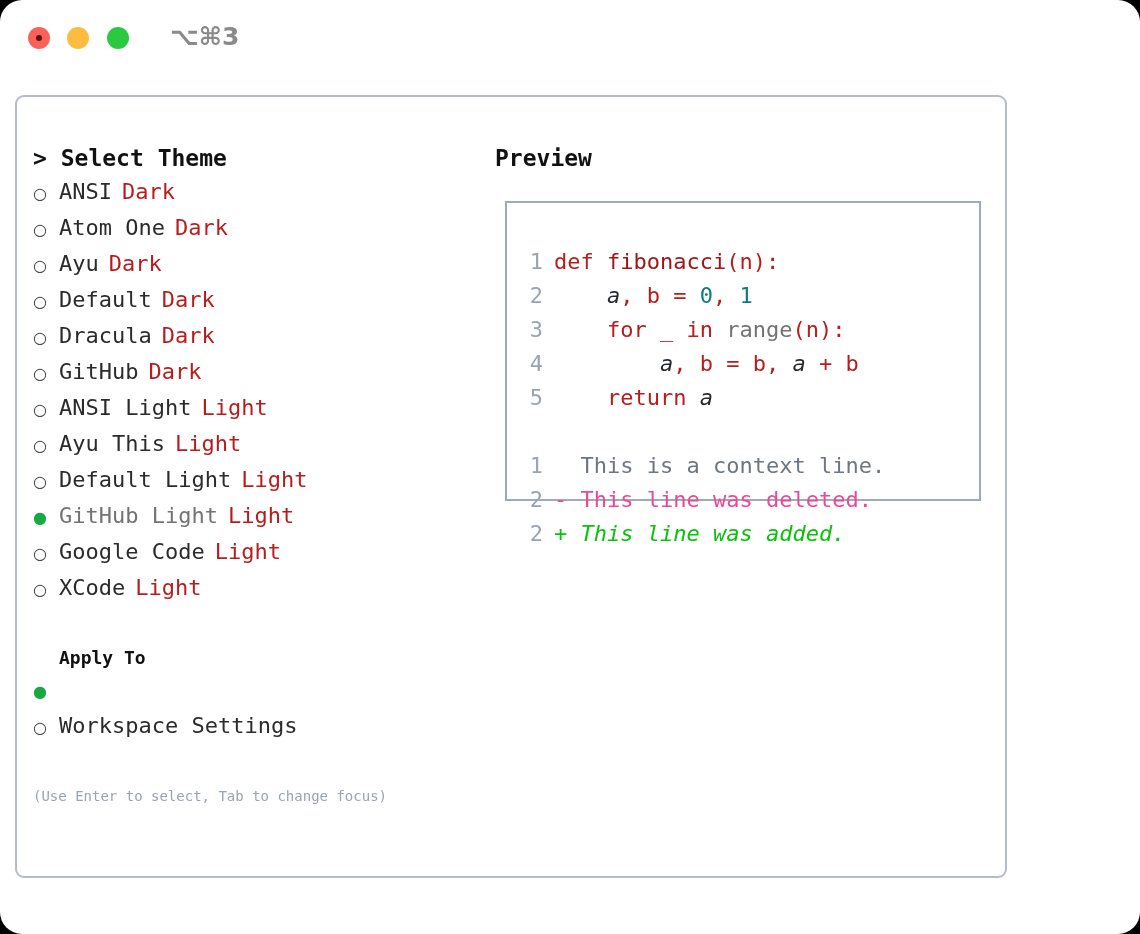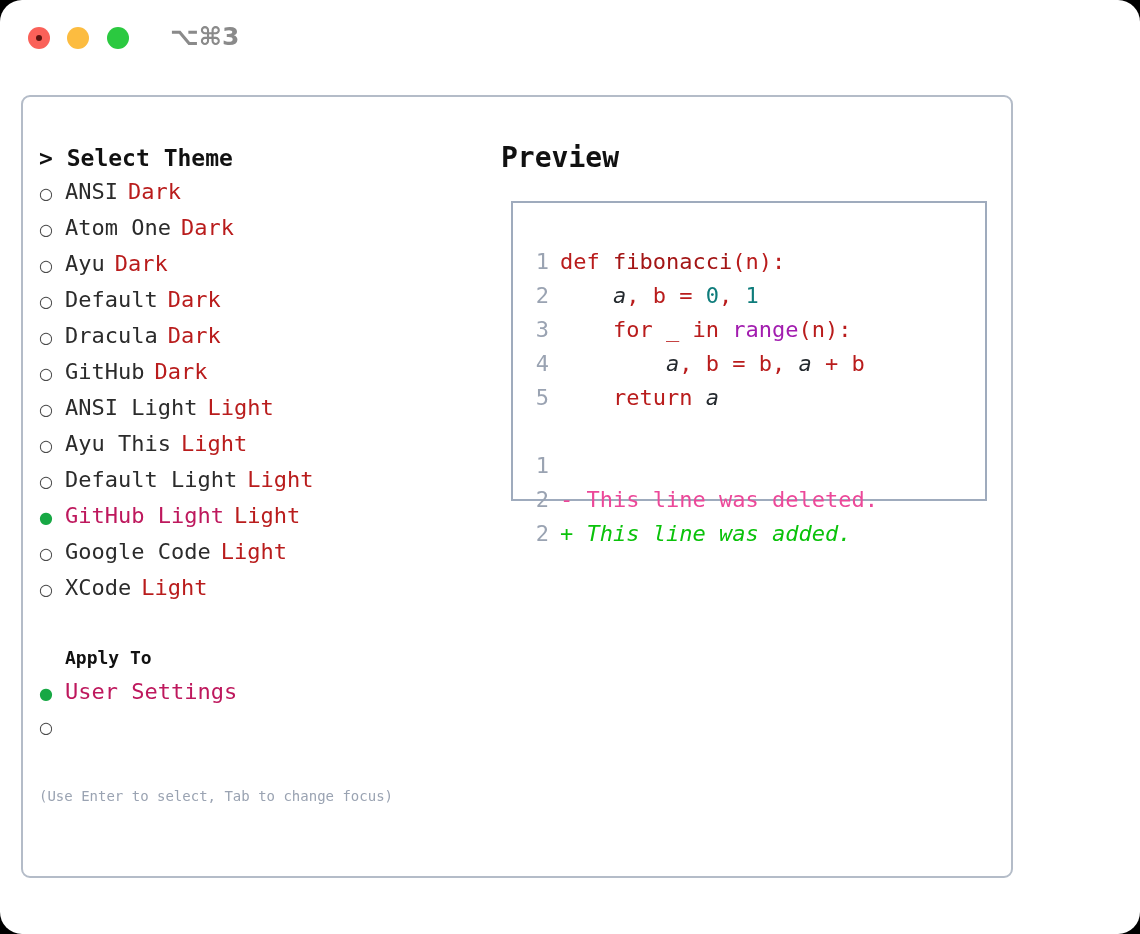--- a/index.html
+++ b/index.html
@@ -61,21 +61,21 @@
     font-size: 25px;
     font-weight: 700;
     color: #8a8a8a;
     letter-spacing: 0px;
     white-space: pre;
   }
 
   
   .panel {
     position: absolute;
-    left: 21px;
+    left: 15px;
     top: 95px;
     width: 992px;
     height: 783px;
     border: 2px solid #b4bcc8;
     border-radius: 9px;
     box-sizing: border-box;
     background: #ffffff;
   }
 
   
@@ -107,21 +107,21 @@
     display: inline-block;
     width: 26px;
     flex: 0 0 26px;
     color: #4a4a4a;
     font-family: "DejaVu Sans", "Liberation Sans", sans-serif;
     font-size: 16px;
   }
   .bullet.sel { color: #17a844; }
 
   .row-label { color: #2b2b2b; }
-  .row-label.sel { color: #be185d; }
+  .row-label.sel { color: #737373; }
 
   .row-tag {
     color: #b91c1c;
     margin-left: 10px;
   }
 
   .apply-heading {
     font-size: 18px;
     font-weight: 700;
     color: #111111;
@@ -142,21 +142,21 @@
 
   
   .right-col {
     position: absolute;
     left: 478px;
     top: 44px;
     width: 490px;
   }
 
   .preview-heading {
-    font-size: 28px;
+    font-size: 23px;
     font-weight: 700;
     color: #111111;
     line-height: 34px;
     white-space: pre;
   }
 
   .code-box {
     position: absolute;
     left: 10px;
     top: 60px;
@@ -188,21 +188,21 @@
     flex: 0 0 26px;
     text-align: right;
     margin-right: 11px;
   }
 
   .code-text { white-space: pre; }
 
   .tok-plain { color: #b91c1c; }
   .tok-fn    { color: #a31515; }
   .tok-num   { color: #0e7c7b; }
-  .tok-call  { color: #a21caf; }
+  .tok-call  { color: #737373; }
   .tok-var   { color: #24292e; font-style: italic; }
 
   .diff-ctx { color: #6e7781; }
   .diff-del { color: #ec4899; }
   .diff-add { color: #0ac20a; font-style: italic; }
 
   .blank-line { height: 34px; }
 </style>
 </head>
 <body>
@@ -235,22 +235,22 @@
           <div class="list-row"><span class="bullet sel">●</span><span class="row-label sel">GitHub Light</span><span class="row-tag">Light</span></div>
           <div class="list-row"><span class="bullet">○</span><span class="row-label">Google Code</span><span class="row-tag">Light</span></div>
           <div class="list-row"><span class="bullet">○</span><span class="row-label">XCode</span><span class="row-tag">Light</span></div>
         </div>
 
       <div class="spacer-sm"></div>
 
       <div class="apply-heading">Apply To</div>
 
       <div id="apply-list">
-          <div class="list-row"><span class="bullet sel">●</span><span class="row-label sel">User Settings</span></div>
-          <div class="list-row"><span class="bullet">○</span></div>
+          <div class="list-row"><span class="bullet sel">●</span></div>
+          <div class="list-row"><span class="bullet">○</span><span class="row-label">Workspace Settings</span></div>
         </div>
 
       <div class="spacer-sm"></div>
 
       <div class="hint">(Use Enter to select, Tab to change focus)</div>
     </div>
 
     <div class="right-col">
       <div class="preview-heading">Preview</div>
 
@@ -258,21 +258,21 @@
         <div class="code-inner">
           <div id="code-lines">
               <div class="code-line"><span class="lno">1</span><span class="code-text"><span class="tok-plain">def </span><span class="tok-fn">fibonacci</span><span class="tok-plain">(n):</span></span></div>
               <div class="code-line"><span class="lno">2</span><span class="code-text"><span class="tok-plain">    </span><span class="tok-var">a</span><span class="tok-plain">, </span><span class="tok-plain">b</span><span class="tok-plain"> = </span><span class="tok-num">0</span><span class="tok-plain">, </span><span class="tok-num">1</span></span></div>
               <div class="code-line"><span class="lno">3</span><span class="code-text"><span class="tok-plain">    for _ in </span><span class="tok-call">range</span><span class="tok-plain">(n):</span></span></div>
               <div class="code-line"><span class="lno">4</span><span class="code-text"><span class="tok-plain">        </span><span class="tok-var">a</span><span class="tok-plain">, b = b, </span><span class="tok-var">a</span><span class="tok-plain"> + b</span></span></div>
               <div class="code-line"><span class="lno">5</span><span class="code-text"><span class="tok-plain">    return </span><span class="tok-var">a</span></span></div>
             </div>
           <div class="blank-line"></div>
           <div id="diff-lines">
-              <div class="code-line"><span class="lno">1</span></div>
+              <div class="code-line"><span class="lno">1</span><span class="code-text diff-ctx">  This is a context line.</span></div>
               <div class="code-line"><span class="lno">2</span><span class="code-text diff-del">- This line was deleted.</span></div>
               <div class="code-line"><span class="lno">2</span><span class="code-text diff-add">+ This line was added.</span></div>
             </div>
         </div>
       </div>
     </div>
 
   </div>
 </div>
 

